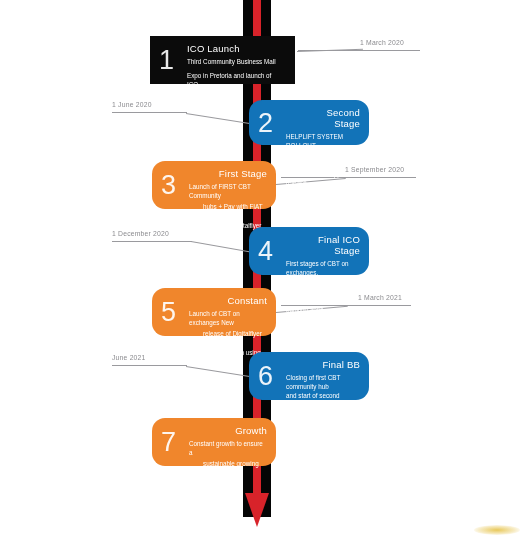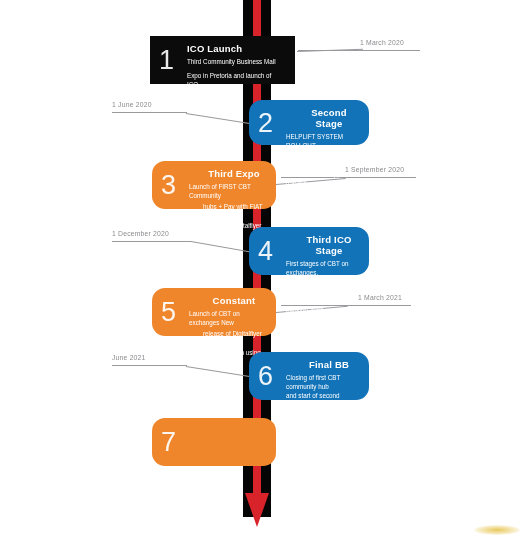--- a/index.html
+++ b/index.html
@@ -75,21 +75,21 @@
     line-height: 1;
     color: rgba(255,255,255,0.92);
     font-family: "Liberation Sans", sans-serif;
   }
   .card.dark .num { color: #e8e8e8; }
   .card .body {
     margin-left: 28px;
   }
   .card .title {
     font-size: 9.5px;
-    font-weight: bold;
+    font-weight: normal;
     margin: 0 0 3px 0;
     letter-spacing: 0.2px;
   }
   .card .lines {
     font-size: 6.3px;
     line-height: 1.45;
     white-space: pre-line;
   }
   .card .lines.spaced {
     margin-top: 5px;
@@ -104,21 +104,21 @@
   
   #card-1 { left: 150px; top: 36px;  width: 145px; height: 48px; }
   #card-2 { left: 249px; top: 100px; width: 120px; height: 45px; }
   #card-3 { left: 152px; top: 161px; width: 124px; height: 48px; }
   #card-4 { left: 249px; top: 227px; width: 120px; height: 48px; }
   #card-5 { left: 152px; top: 288px; width: 124px; height: 48px; }
   #card-6 { left: 249px; top: 352px; width: 120px; height: 48px; }
   #card-7 { left: 152px; top: 418px; width: 124px; height: 48px; }
 
   
-  .card.blue .title, .card.orange .title { text-align: center; padding-left: 12px; }
+  .card.blue .title, .card.orange .title { text-align: right; padding-left: 12px; }
   .card.dark  .title { text-align: left; }
 
   
   .date {
     position: absolute;
     font-size: 6.8px;
     color: #8b8b8f;
     white-space: nowrap;
     letter-spacing: 0.2px;
   }
@@ -216,31 +216,31 @@
       <div class="title">Second Stage</div>
       <div class="lines">HELPLIFT SYSTEM ROLLOUT
 New release user experience
 release + NEW app release.</div>
     </div>
   </div>
 
   <div class="card orange" id="card-3">
     <div class="num">3</div>
     <div class="body">
-      <div class="title">Third Expo</div>
+      <div class="title">First Stage</div>
       <div class="lines">Launch of FIRST CBT Community</div>
       <div class="lines indent sub">hubs  +  Pay with FIAT and/or
 Crypto  on Digitalflyer.</div>
     </div>
   </div>
 
   <div class="card blue" id="card-4">
     <div class="num">4</div>
     <div class="body">
-      <div class="title">Third ICO Stage</div>
+      <div class="title">Final ICO Stage</div>
       <div class="lines">First stages of CBT on exchanges.
 Testing of CBT own wallet and
 integration to FIAT banking apps.</div>
     </div>
   </div>
 
   <div class="card orange" id="card-5">
     <div class="num">5</div>
     <div class="body">
       <div class="title">Constant</div>
@@ -255,17 +255,22 @@
     <div class="body">
       <div class="title">Final BB</div>
       <div class="lines">Closing of first CBT community hub
 and start of second community
 hub</div>
     </div>
   </div>
 
   <div class="card orange" id="card-7">
     <div class="num">7</div>
+    <div class="body">
+      <div class="title">Growth</div>
+      <div class="lines">Constant growth to ensure a</div>
+      <div class="lines indent sub">sustainable growing community.</div>
+    </div>
   </div>
 
   <div class="corner-glow"></div>
 
 </div>
 
 </body></html>

